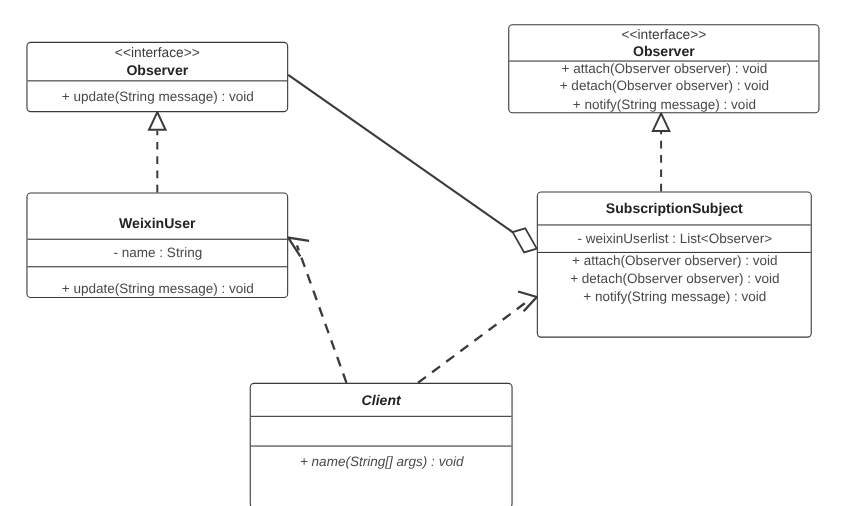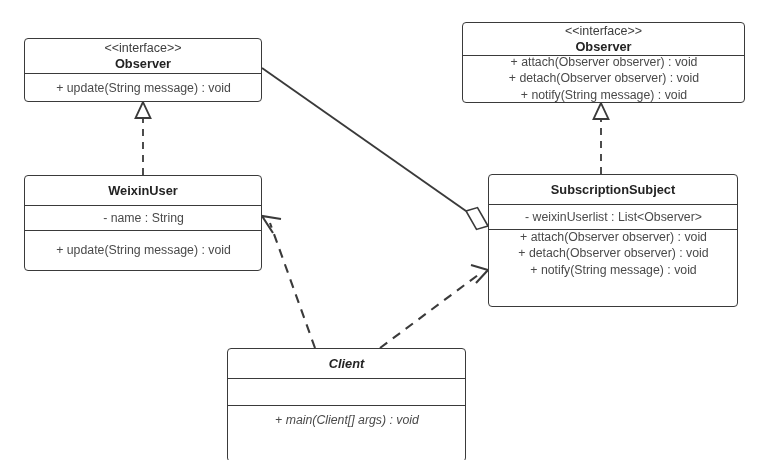--- a/index.html
+++ b/index.html
@@ -126,21 +126,21 @@
       <div class="class-name">Observer</div>
     </div>
     <div class="compartment members" style="height:47.6px; padding-top:2px;">
       <div class="member">+ attach(Observer observer) : void</div>
       <div class="member">+ detach(Observer observer) : void</div>
       <div class="member">+ notify(String message) : void</div>
     </div>
   </div>
 
   <div class="uml-box" style="left:24px; top:175px; width:238px; height:96px;">
-    <div class="compartment title-comp" style="height:29px;">
+    <div class="compartment title-comp" style="height:29px;margin-top:12px;">
       <div class="class-name">WeixinUser</div>
     </div>
     <div class="compartment members" style="height:25px;">
       <div class="member">- name : String</div>
     </div>
     <div class="compartment members" style="height:39.2px;">
       <div class="member">+ update(String message) : void</div>
     </div>
   </div>
 
@@ -157,17 +157,17 @@
       <div class="member">+ notify(String message) : void</div>
     </div>
   </div>
 
   <div class="uml-box" style="left:227px; top:348px; width:239px; height:114px;font-style:italic;">
     <div class="compartment title-comp" style="height:29px;">
       <div class="class-name">Client</div>
     </div>
     <div class="compartment members empty-comp" style="height:27px;"></div>
     <div class="compartment members" style="height:30.2px;">
-      <div class="member">+ main(Client[] args) : void</div>
+      <div class="member">+ name(String[] args) : void</div>
     </div>
   </div>
 
 </div>
 
 </body></html>

